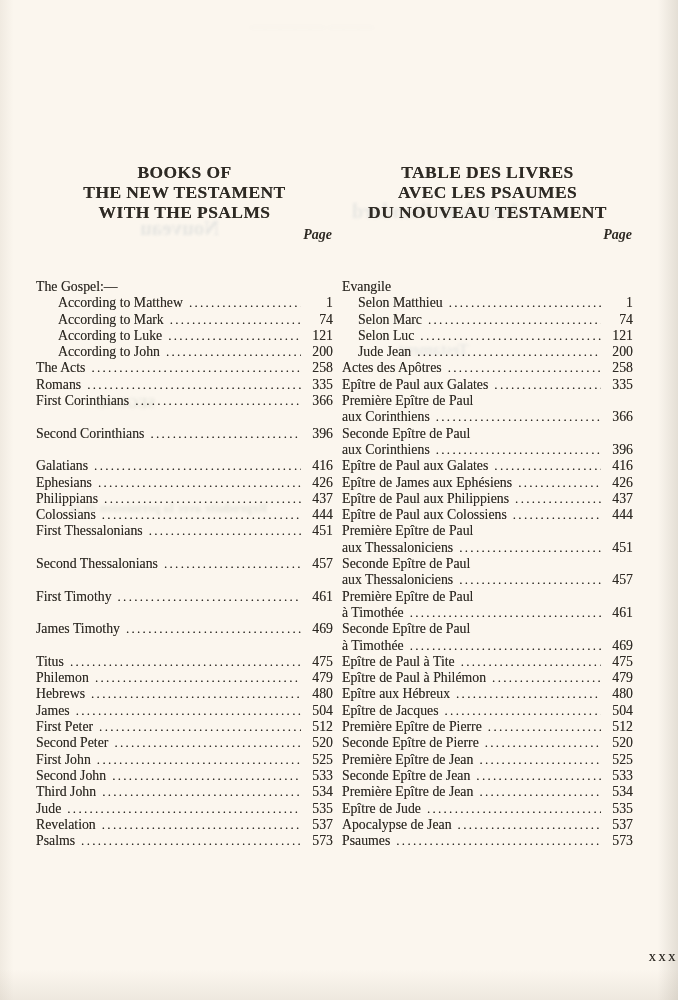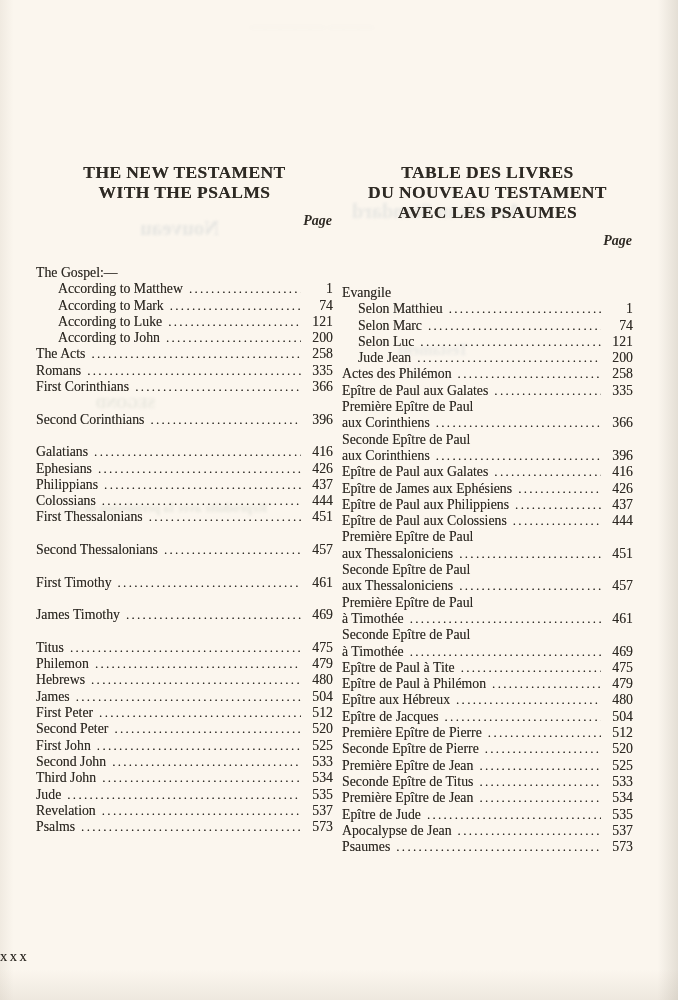--- a/index.html
+++ b/index.html
@@ -39,21 +39,21 @@
     line-height: 20px;
     letter-spacing: 0.4px;
     text-shadow: 0 0 0.5px rgba(46,42,36,0.65);
   }
   .page-label {
     text-align: right;
     font-weight: bold;
     font-style: italic;
     font-size: 14px;
     line-height: 16px;
-    margin-top: 11px;
+    margin-top: 5px;
     margin-bottom: 3px;
     padding-right: 1px;
   }
   .rows { width: 100%; margin-top: 36px; }
   .toc-row {
     display: flex;
     align-items: baseline;
     height: 16.3px;
     font-size: 13.8px;
     line-height: 16.3px;
@@ -77,21 +77,21 @@
   .toc-row .pg {
     flex: 0 0 auto;
     min-width: 27px;
     text-align: right;
   }
   .folio {
     position: absolute;
     left: 0;
     right: 0;
     top: 948px;
-    text-align: left;
+    text-align: right;
     font-size: 14.5px;
     letter-spacing: 2.5px;
     text-shadow: 0 0 0.4px rgba(46,42,36,0.5);
   }
   
   .ghost {
     position: absolute;
     transform: scaleX(-1);
     filter: blur(1.6px);
     color: rgba(105,130,150,0.45);
@@ -113,20 +113,21 @@
 
   <span class="ghost g0">Nouveau</span>
   <span class="ghost g1">American Standard</span>
   <span class="ghost g2">Testament</span>
   <span class="ghost g3">SEGOND</span>
   <span class="ghost g4">Reproduite avec la permission de la</span>
   <span class="ghost g5">——— —————</span>
 
   <div class="col left">
     <div class="col-title">
+      <div>BOOKS OF</div>
       <div>THE NEW TESTAMENT</div>
       <div>WITH THE PSALMS</div>
     </div>
     <div class="page-label">Page</div>
     <div class="rows" id="rows-left">
         <div class="toc-row">
           <span class="t">The Gospel:—</span>
         </div>
         <div class="toc-row indent1">
           <span class="t">According to Matthew</span>
@@ -285,22 +286,22 @@
           <span class="t">Psalms</span>
           <span class="dots"></span>
           <span class="pg">573</span>
         </div>
       </div>
   </div>
 
   <div class="col right">
     <div class="col-title">
       <div>TABLE DES LIVRES</div>
+      <div>AVEC LES PSAUMES</div>
       <div>DU NOUVEAU TESTAMENT</div>
-      <div>AVEC LES PSAUMES</div>
     </div>
     <div class="page-label">Page</div>
     <div class="rows" id="rows-right">
         <div class="toc-row">
           <span class="t">Evangile</span>
         </div>
         <div class="toc-row indent1">
           <span class="t">Selon Matthieu</span>
           <span class="dots"></span>
           <span class="pg">1</span>
@@ -314,21 +315,21 @@
           <span class="t">Selon Luc</span>
           <span class="dots"></span>
           <span class="pg">121</span>
         </div>
         <div class="toc-row indent1">
           <span class="t">Jude Jean</span>
           <span class="dots"></span>
           <span class="pg">200</span>
         </div>
         <div class="toc-row">
-          <span class="t">Actes des Philémon</span>
+          <span class="t">Actes des Apôtres</span>
           <span class="dots"></span>
           <span class="pg">258</span>
         </div>
         <div class="toc-row">
           <span class="t">Epître de Paul aux Galates</span>
           <span class="dots"></span>
           <span class="pg">335</span>
         </div>
         <div class="toc-row">
           <span class="t">Première Epître de Paul</span>
@@ -427,21 +428,21 @@
           <span class="t">Seconde Epître de Pierre</span>
           <span class="dots"></span>
           <span class="pg">520</span>
         </div>
         <div class="toc-row">
           <span class="t">Première Epître de Jean</span>
           <span class="dots"></span>
           <span class="pg">525</span>
         </div>
         <div class="toc-row">
-          <span class="t">Seconde Epître de Titus</span>
+          <span class="t">Seconde Epître de Jean</span>
           <span class="dots"></span>
           <span class="pg">533</span>
         </div>
         <div class="toc-row">
           <span class="t">Première Epître de Jean</span>
           <span class="dots"></span>
           <span class="pg">534</span>
         </div>
         <div class="toc-row">
           <span class="t">Epître de Jude</span>

